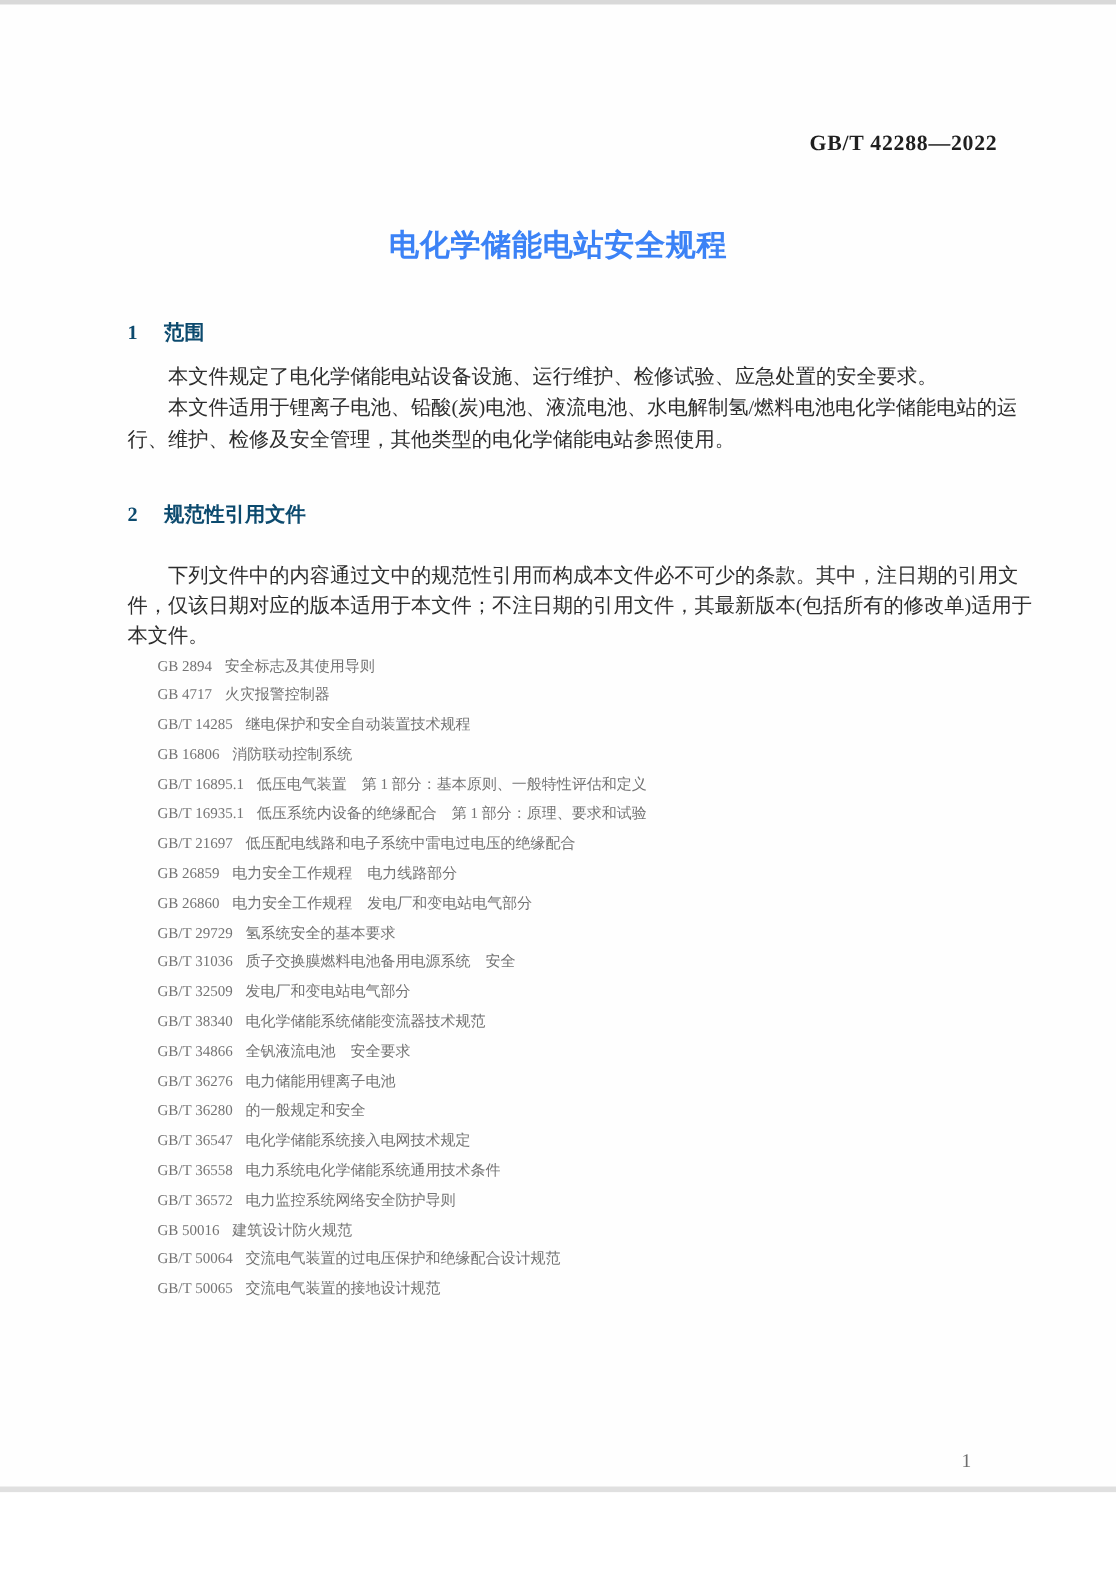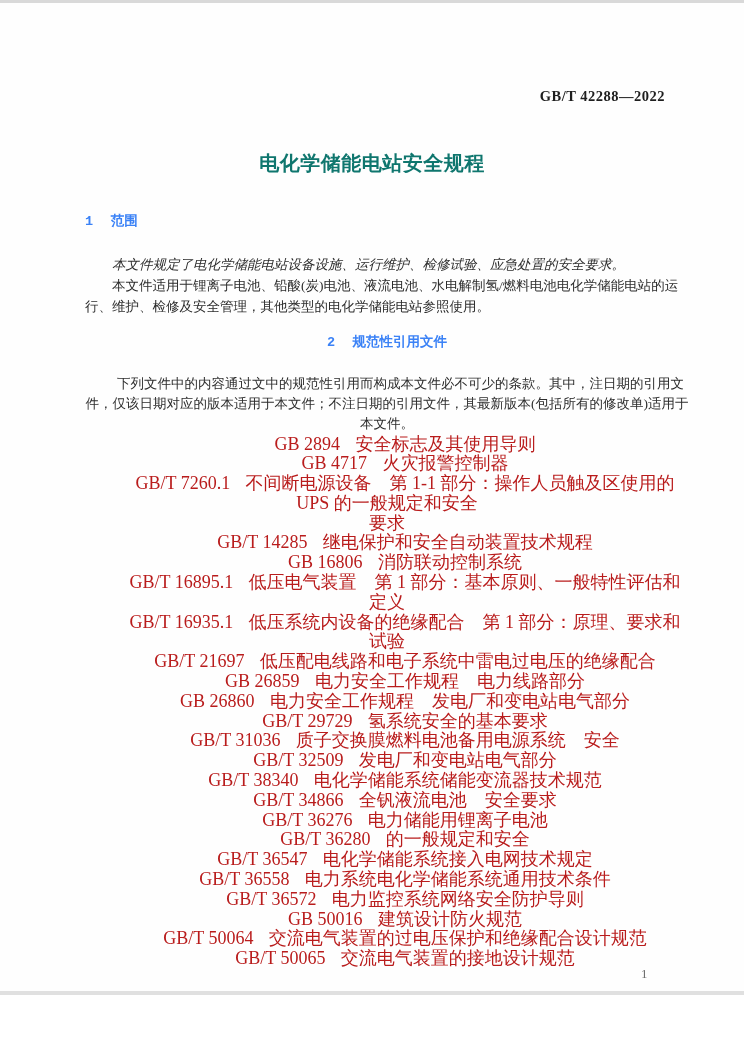--- a/index.html
+++ b/index.html
@@ -42,57 +42,57 @@
     position: absolute;
     top: 150px;
     left: 0;
     width: 744px;
     margin: 0;
     text-align: center;
     font-family: "Liberation Sans", "DejaVu Sans", sans-serif;
     font-size: 20px;
     font-weight: 700;
     letter-spacing: 0.5px;
-    color: #0f766e;
+    color: #3b82f6;
   }
   .sec {
     position: absolute;
     left: 85px;
     width: 604px;
   }
   .sec-1 { top: 211px; }
-  .sec-2 { top: 332px; text-align: center; }
+  .sec-2 { top: 332px; }
   .sec-heading {
-    font-family: Liberation Mono, monospace;
+    font-family: Liberation Serif, serif;
     font-weight: 700;
     font-size: 13.5px;
     line-height: 21px;
-    color: #3b82f6;
+    color: #0c4a6e;
   }
   .sec-num { margin-right: 1.3em; }
   .para {
     margin: 0;
     font-size: 13.5px;
     line-height: 21px;
     text-indent: 2em;
     color: #2d2d2d;
   }
-  .para.first { margin-top: 22px; font-style: italic; }
+  .para.first { margin-top: 8px; }
   .prewrap { white-space: pre-wrap; }
   .intro {
     margin-top: 21px;
     line-height: 20px;
   }
   .ref-list { margin-top: 0.5px; }
   .ref-item {
-    font-size: 18px;
+    font-size: 10px;
     line-height: 19.8px;
     text-indent: 2em;
     white-space: pre-wrap;
-    color: #b91c1c;
+    color: #737373;
   }
   .ref-code { margin-right: 0.85em; }
   .page-number {
     position: absolute;
     top: 966px;
     left: 641px;
     font-size: 13px;
     color: #6e6e6e;
     font-family: "Liberation Serif", "DejaVu Serif", serif;
   }
@@ -119,22 +119,20 @@
   <section class="sec sec-2">
     <div class="sec-heading">
       <span class="sec-num">2</span><span class="sec-title">规范性引用文件</span>
     </div>
     <p class="para prewrap intro">下列文件中的内容通过文中的规范性引用而构成本文件必不可少的条款。其中，注日期的引用文
 件，仅该日期对应的版本适用于本文件；不注日期的引用文件，其最新版本(包括所有的修改单)适用于
 本文件。</p>
     <div class="ref-list" id="ref-list">
         <div class="ref-item"><span class="ref-code">GB 2894</span><span class="ref-title">安全标志及其使用导则</span></div>
         <div class="ref-item"><span class="ref-code">GB 4717</span><span class="ref-title">火灾报警控制器</span></div>
-        <div class="ref-item"><span class="ref-code">GB/T 7260.1</span><span class="ref-title">不间断电源设备　第 1-1 部分：操作人员触及区使用的 UPS 的一般规定和安全
-要求</span></div>
         <div class="ref-item"><span class="ref-code">GB/T 14285</span><span class="ref-title">继电保护和安全自动装置技术规程</span></div>
         <div class="ref-item"><span class="ref-code">GB 16806</span><span class="ref-title">消防联动控制系统</span></div>
         <div class="ref-item"><span class="ref-code">GB/T 16895.1</span><span class="ref-title">低压电气装置　第 1 部分：基本原则、一般特性评估和定义</span></div>
         <div class="ref-item"><span class="ref-code">GB/T 16935.1</span><span class="ref-title">低压系统内设备的绝缘配合　第 1 部分：原理、要求和试验</span></div>
         <div class="ref-item"><span class="ref-code">GB/T 21697</span><span class="ref-title">低压配电线路和电子系统中雷电过电压的绝缘配合</span></div>
         <div class="ref-item"><span class="ref-code">GB 26859</span><span class="ref-title">电力安全工作规程　电力线路部分</span></div>
         <div class="ref-item"><span class="ref-code">GB 26860</span><span class="ref-title">电力安全工作规程　发电厂和变电站电气部分</span></div>
         <div class="ref-item"><span class="ref-code">GB/T 29729</span><span class="ref-title">氢系统安全的基本要求</span></div>
         <div class="ref-item"><span class="ref-code">GB/T 31036</span><span class="ref-title">质子交换膜燃料电池备用电源系统　安全</span></div>
         <div class="ref-item"><span class="ref-code">GB/T 32509</span><span class="ref-title">发电厂和变电站电气部分</span></div>

